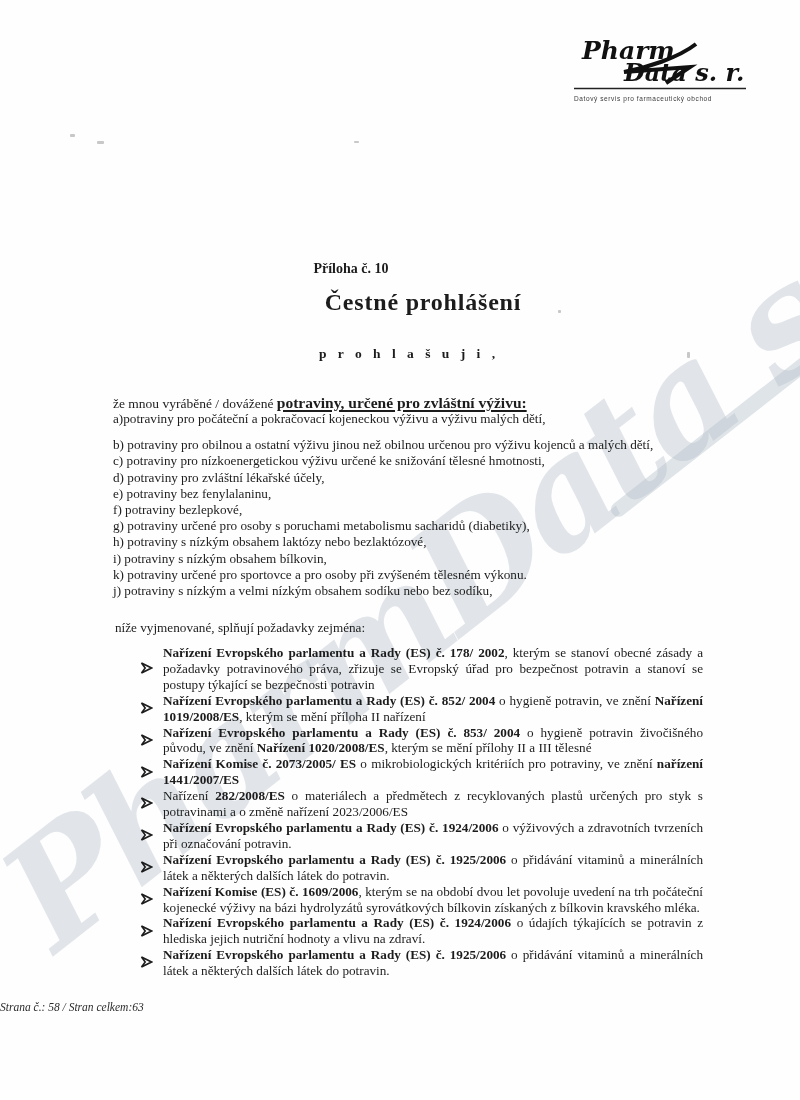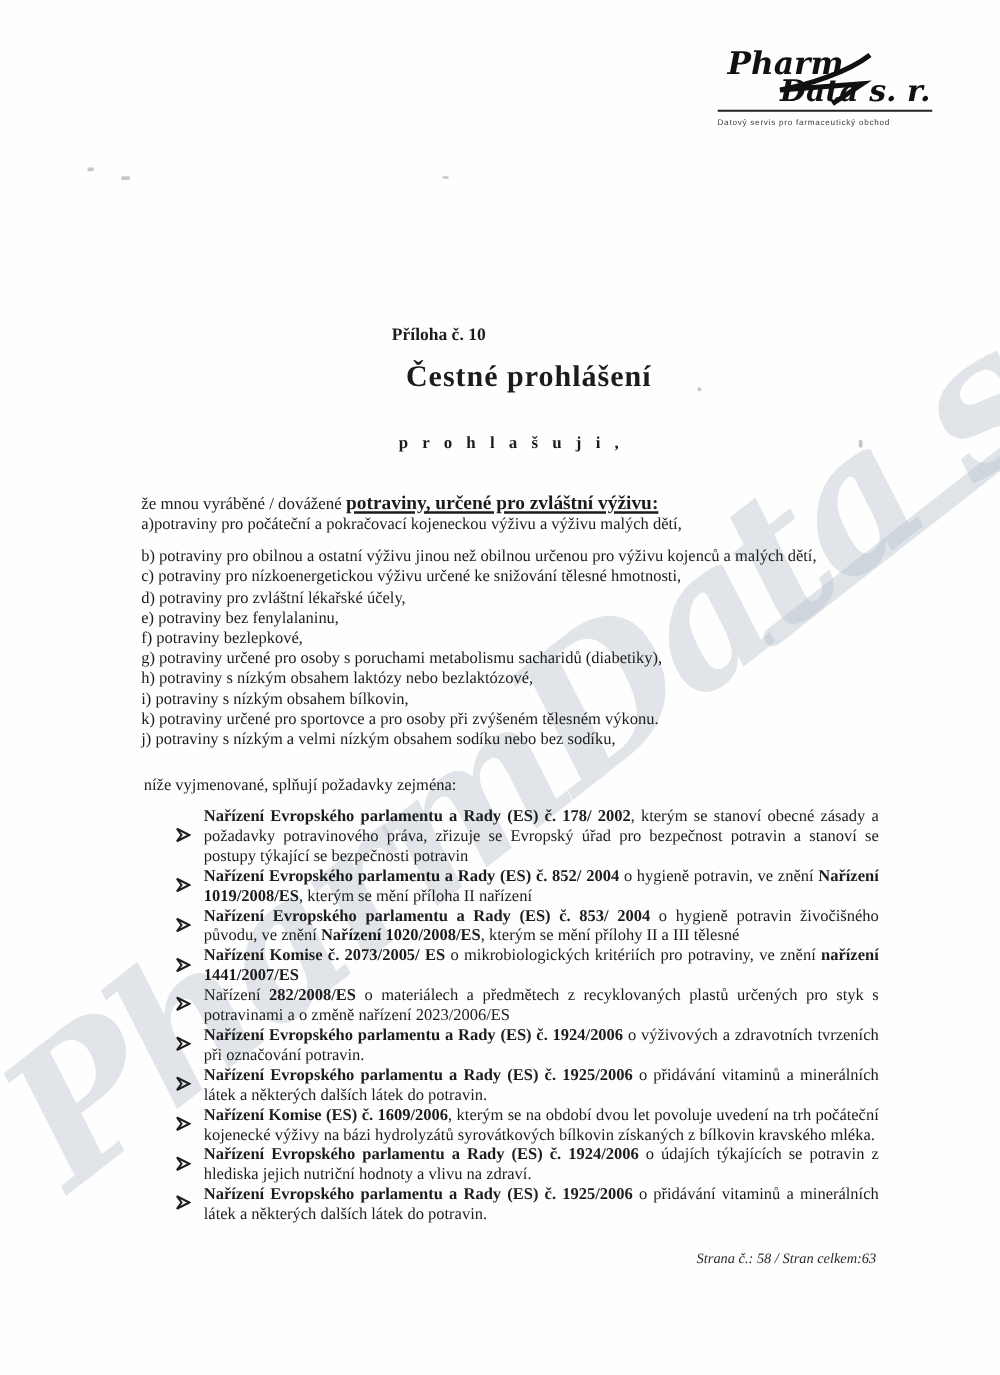--- a/index.html
+++ b/index.html
@@ -73,21 +73,21 @@
     position:absolute;left:140px;top:645px;width:563px;z-index:1;
     font-size:13.2px;line-height:15.9px;
   }
   .reg-item{display:flex;align-items:center;}
   .reg-marker{flex:0 0 23px;padding-top:2.5px;}
   .reg-text{flex:1;text-align:justify;}
   .reg-text .b{font-weight:bold;}
   
   .page-footer{
     position:absolute;left:0;top:1001px;width:701px;z-index:1;
-    text-align:right;font-style:italic;font-size:11.5px;color:#2a2a2a;
+    text-align:left;font-style:italic;font-size:11.5px;color:#2a2a2a;
   }
   
   .speck{position:absolute;background:#9a9a9a;opacity:0.55;z-index:1;border-radius:1px;}
   .sp1{left:70px;top:134px;width:5px;height:3px;}
   .sp2{left:97px;top:141px;width:7px;height:3px;}
   .sp3{left:354px;top:141px;width:5px;height:2px;}
   .sp4{left:558px;top:310px;width:3px;height:3px;}
   .sp5{left:687px;top:352px;width:3px;height:6px;}
 </style>
 </head>

